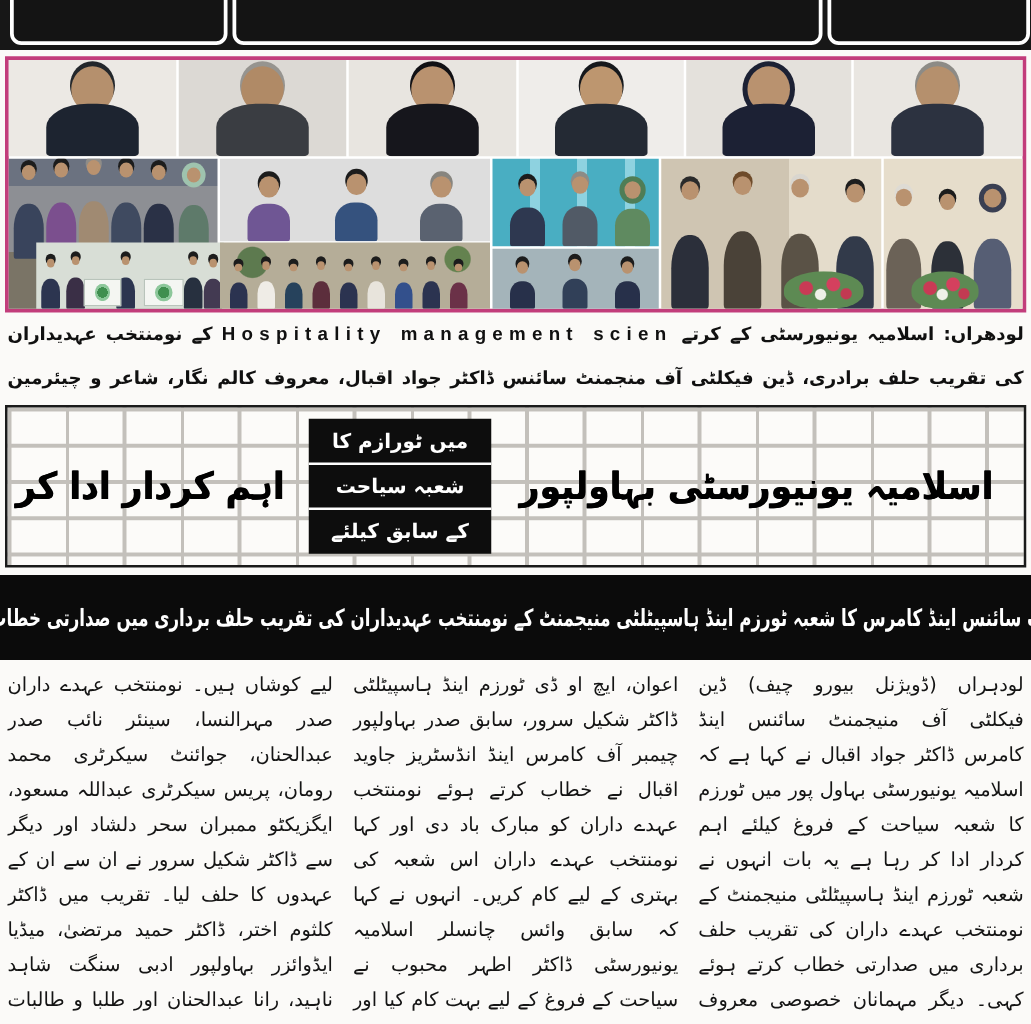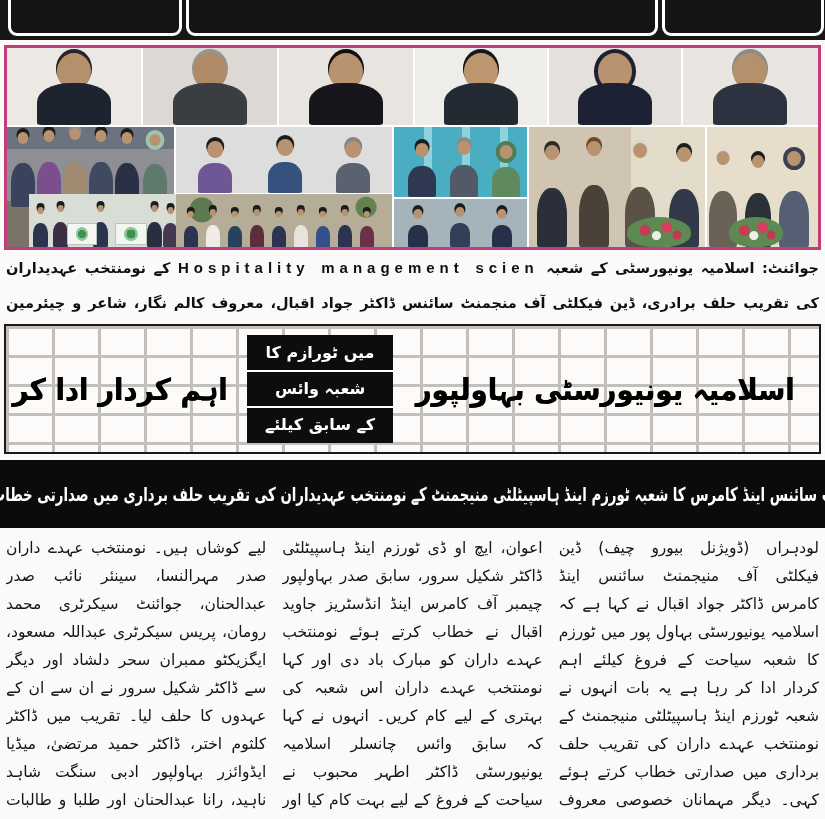--- a/index.html
+++ b/index.html
@@ -153,27 +153,27 @@
       <span class="bq" style="left:98px;bottom:0;width:64px;height:30px;"></span>
     </div>
     <div class="ph" style="left:700px;top:79px;width:111px;height:120px;background:#e6ddcb;" aria-label="bouquet presented to student">
       <i class="fg" style="left:2px;bottom:0;width:28px;height:100px;--c:#6b6257;--h:#dedbd4;"></i>
       <i class="fg" style="left:38px;bottom:0;width:26px;height:96px;--c:#2c3038;"></i>
       <i class="fg hj" style="left:72px;bottom:0;width:30px;height:100px;--h:#3a3f52;--c:#565e74;"></i>
       <span class="bq" style="left:22px;bottom:0;width:54px;height:30px;"></span>
     </div>
   </div>
 
-  <p class="caption" dir="rtl"><span>جوائنٹ: اسلامیہ یونیورسٹی کے شعبہ</span> <span class="latin">Hospitality management scien</span> <span>کے نومنتخب عہدیداران کی تقریب حلف برادری، ڈین فیکلٹی آف منجمنٹ سائنس ڈاکٹر جواد اقبال، معروف کالم نگار، شاعر و چیئرمین نیشنل پریس کلب رجسٹرڈ لودھراں عمران علی اعوان، ایچ وی ڈی ڈاکٹر شکیل، جاوید اقبال، عبدالحنان و دیگر خطاب کر رہے ہیں</span></p>
+  <p class="caption" dir="rtl"><span>لودھراں: اسلامیہ یونیورسٹی کے کرتے</span> <span class="latin">Hospitality management scien</span> <span>کے نومنتخب عہدیداران کی تقریب حلف برادری، ڈین فیکلٹی آف منجمنٹ سائنس ڈاکٹر جواد اقبال، معروف کالم نگار، شاعر و چیئرمین نیشنل پریس کلب رجسٹرڈ لودھراں عمران علی اعوان، ایچ وی ڈی ڈاکٹر شکیل، جاوید اقبال، عبدالحنان و دیگر خطاب کر رہے ہیں</span></p>
 
   <div class="headline" dir="rtl">
     <div class="h-seg">اسلامیہ یونیورسٹی بہاولپور</div>
     <div class="h-box">
       <div class="h-box-line rule">میں ٹورازم کا</div>
-      <div class="h-box-line rule">شعبہ وائس</div>
+      <div class="h-box-line rule">شعبہ سیاحت</div>
       <div class="h-box-line">کے سابق کیلئے</div>
     </div>
     <div class="h-seg">اہم کردار ادا کر رہا ہے،</div>
 
   </div>
 
   <div class="subhead">
     <p>ڈین فیکلٹی آف منیجمنٹ سائنس اینڈ کامرس کا شعبہ ٹورزم اینڈ ہاسپیٹلٹی منیجمنٹ کے نومنتخب عہدیداران کی تقریب حلف برداری میں صدارتی خطاب</p>
   </div>
 

